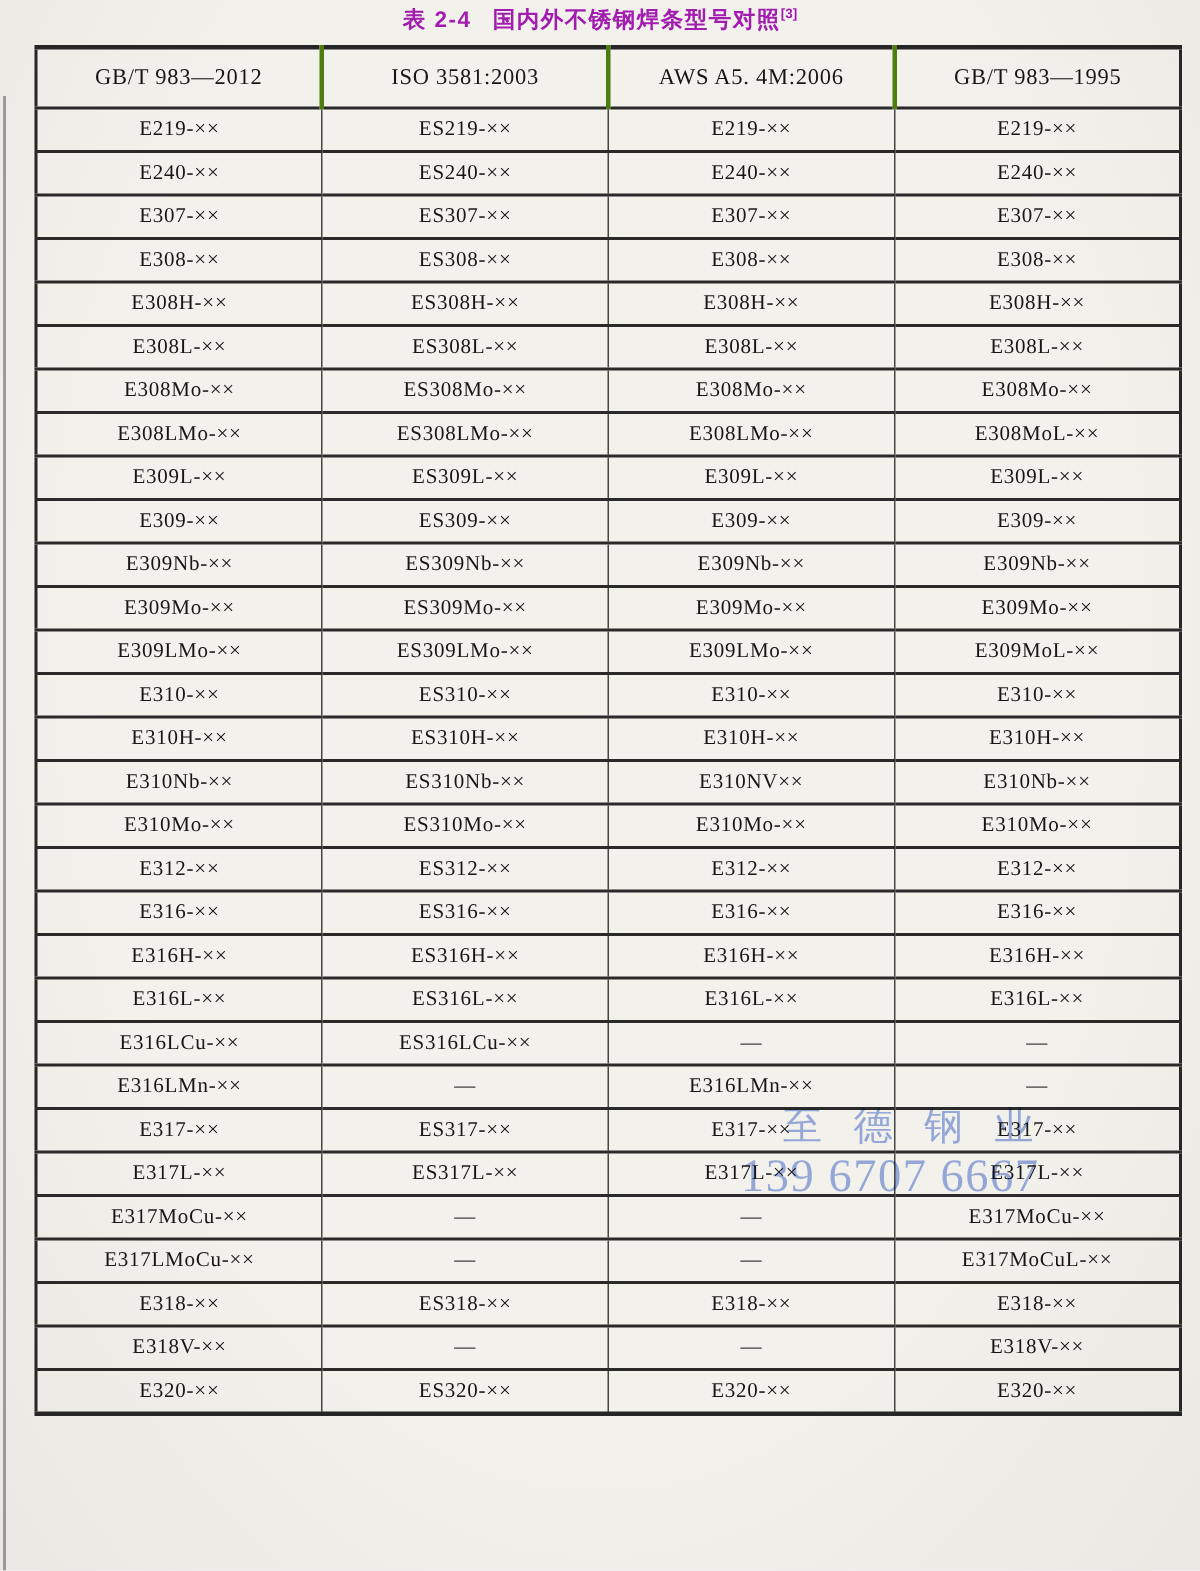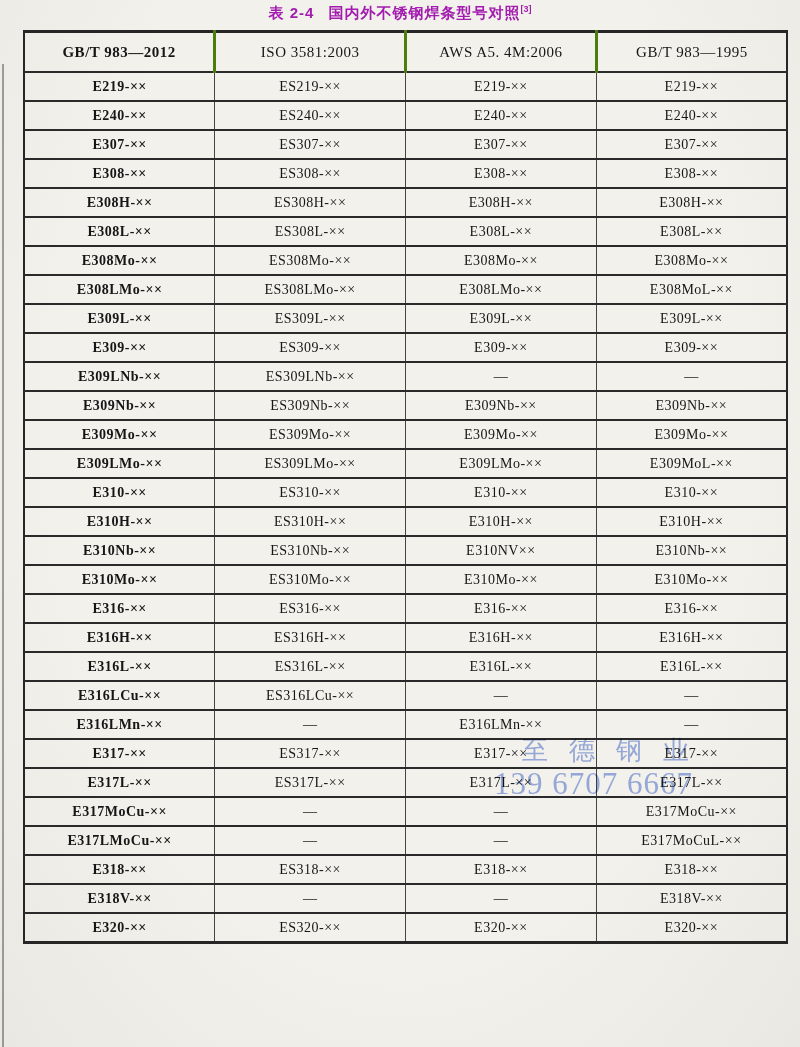--- a/index.html
+++ b/index.html
@@ -36,21 +36,21 @@
   }
   table.cmp td{
     height:27px;
     font-size:14px;
     letter-spacing:0.5px;
     text-align:center;vertical-align:middle;
     border-left:1px solid #454545;
     border-top:2px solid #2a2a2a;
     padding:0;
   }
-  table.cmp th:first-child, table.cmp td:first-child{border-left:none;font-weight:bold;}
+  table.cmp th:first-child, table.cmp td:first-child{border-left:none;}
   table.cmp{border:2px solid #262626;border-top-width:3px;border-bottom-width:3px;}
   .edge-line{
     position:absolute;left:2px;top:64px;width:2px;height:983px;
     background:#4a4a4a;opacity:.5;
   }
   .watermark{
     position:absolute;left:0;top:0;width:772px;height:1047px;
     pointer-events:none;z-index:5;mix-blend-mode:multiply;
   }
   .wm-company{
@@ -139,26 +139,20 @@
         <td>E309L-××</td>
         <td>E309L-××</td>
       </tr>
       <tr>
         <td>E309-××</td>
         <td>ES309-××</td>
         <td>E309-××</td>
         <td>E309-××</td>
       </tr>
       <tr>
-        <td>E309LNb-××</td>
-        <td>ES309LNb-××</td>
-        <td>—</td>
-        <td>—</td>
-      </tr>
-      <tr>
         <td>E309Nb-××</td>
         <td>ES309Nb-××</td>
         <td>E309Nb-××</td>
         <td>E309Nb-××</td>
       </tr>
       <tr>
         <td>E309Mo-××</td>
         <td>ES309Mo-××</td>
         <td>E309Mo-××</td>
         <td>E309Mo-××</td>
@@ -187,20 +181,26 @@
         <td>E310NV××</td>
         <td>E310Nb-××</td>
       </tr>
       <tr>
         <td>E310Mo-××</td>
         <td>ES310Mo-××</td>
         <td>E310Mo-××</td>
         <td>E310Mo-××</td>
       </tr>
       <tr>
+        <td>E312-××</td>
+        <td>ES312-××</td>
+        <td>E312-××</td>
+        <td>E312-××</td>
+      </tr>
+      <tr>
         <td>E316-××</td>
         <td>ES316-××</td>
         <td>E316-××</td>
         <td>E316-××</td>
       </tr>
       <tr>
         <td>E316H-××</td>
         <td>ES316H-××</td>
         <td>E316H-××</td>
         <td>E316H-××</td>

